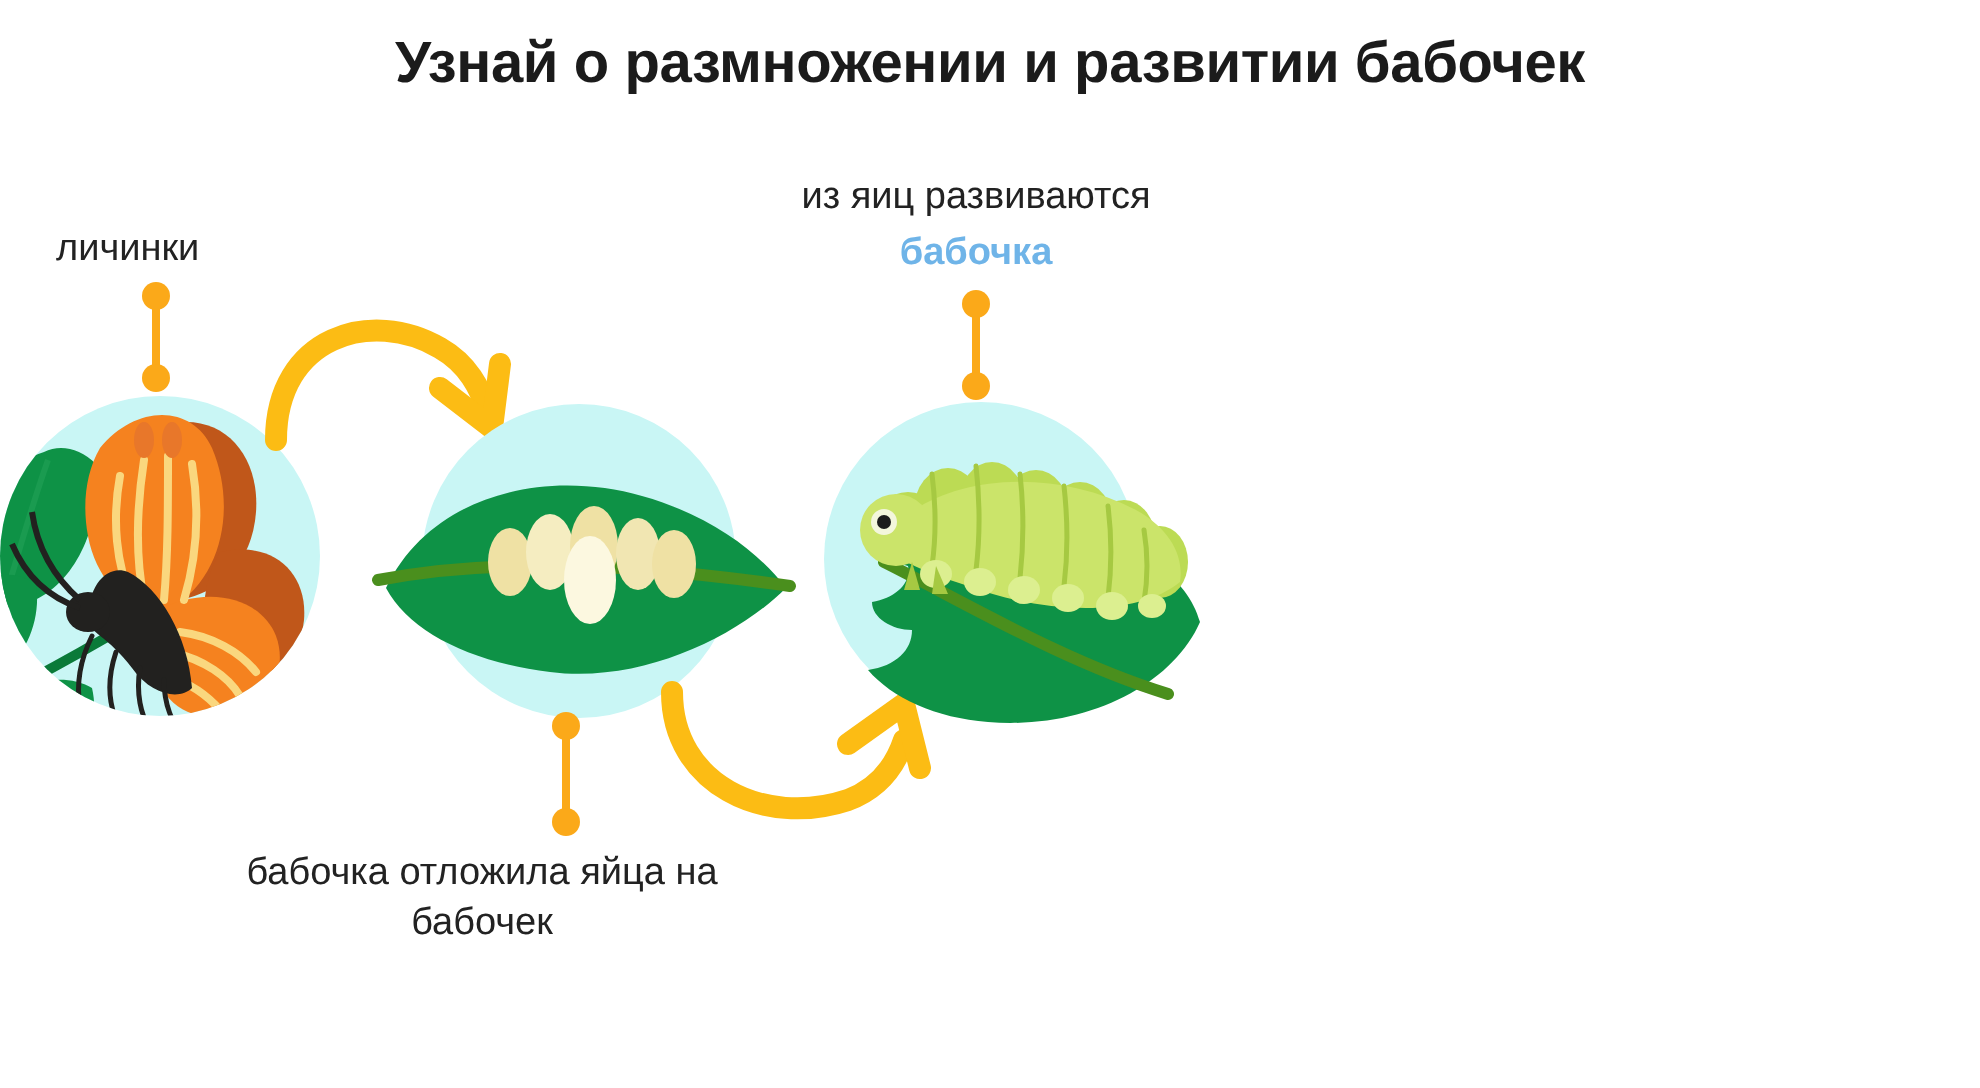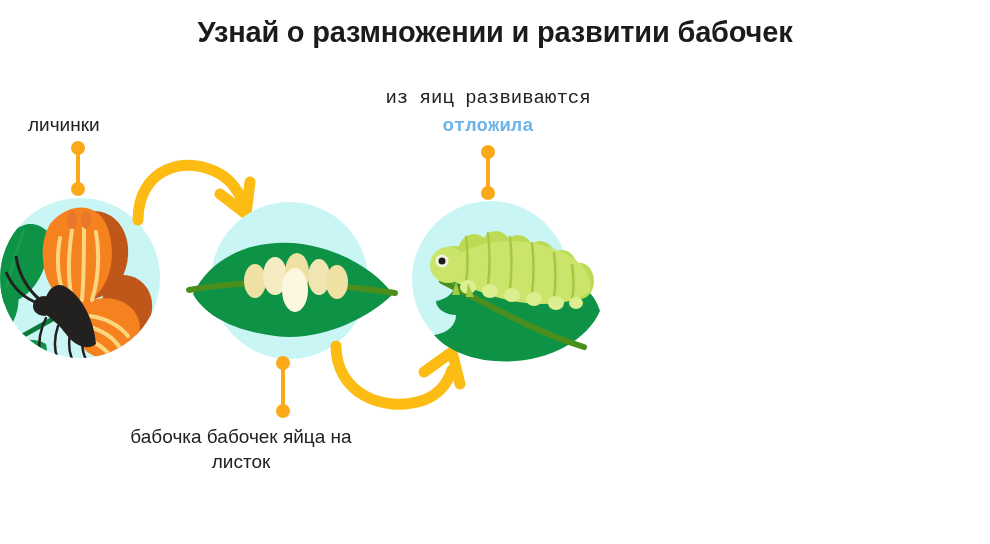--- a/index.html
+++ b/index.html
@@ -54,21 +54,20 @@
     width: 270px;
     text-align: center;
     white-space: normal;
   }
   .label-larvae {
     left: 338px;
     top: 86px;
     width: 300px;
     text-align: center;
     white-space: normal;
-    font-family: Liberation Mono, monospace;
   }
   .label-larvae .accent {
     display: block;
     color: #6fb4e8;
     font-weight: bold;
     margin-top: 3px;
   }
 
   
   .pin {
@@ -228,30 +227,30 @@
       </g>
     </svg>
   </div>
 
   <div class="pin pin-eggs">
     <span class="dot top"></span>
     <span class="bar"></span>
     <span class="dot bottom"></span>
   </div>
 
-  <div class="label label-eggs">бабочка бабочек яйца на листок</div>
+  <div class="label label-eggs">бабочка отложила яйца на бабочек</div>
 
   <svg class="arrow arrow-2" viewBox="0 0 150 80">
     <path d="M8 8 C8 54 54 76 96 62 C112 56 120 44 124 32" stroke="#FCBC14" stroke-width="11" fill="none" stroke-linecap="round"></path>
     <path d="M96 34 L124 14 L132 46" stroke="#FCBC14" stroke-width="11" fill="none" stroke-linecap="round" stroke-linejoin="round"></path>
   </svg>
 
   <div class="label label-larvae">
     <span>из яиц развиваются</span>
-    <span class="accent">отложила</span>
+    <span class="accent">бабочка</span>
   </div>
 
   <div class="pin pin-larvae">
     <span class="dot top"></span>
     <span class="bar"></span>
     <span class="dot bottom"></span>
   </div>
 
   <div class="circle circle-larva">
     <svg class="scene-svg" viewBox="0 0 240 240">

